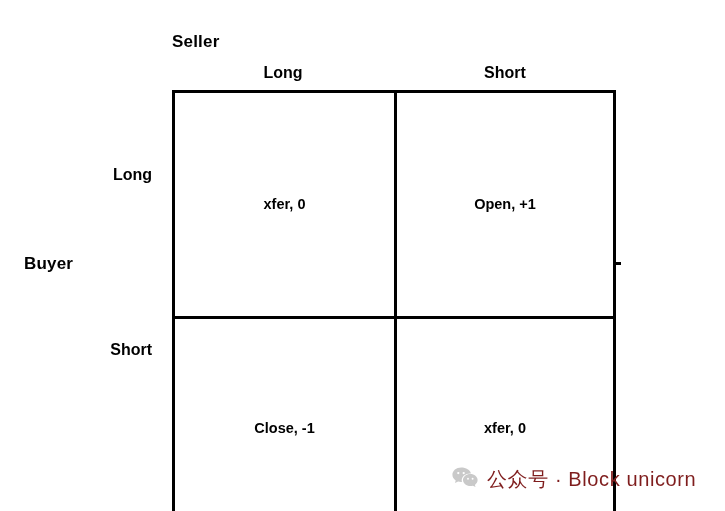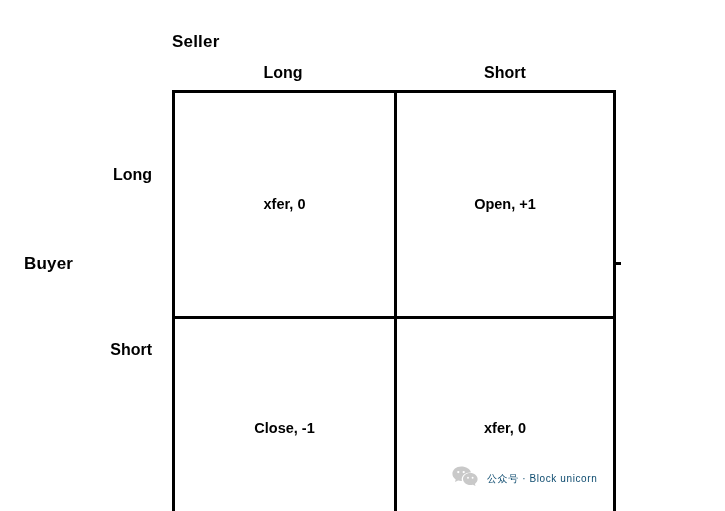--- a/index.html
+++ b/index.html
@@ -110,23 +110,23 @@
     position: absolute;
     left: 452px;
     top: 466px;
     display: flex;
     align-items: center;
     gap: 9px;
     color: #c9c9c9;
   }
   .wm-icon { display: block; }
   .wm-text {
-    font-size: 10px;
+    font-size: 20px;
     letter-spacing: .6px;
-    color: #0c4a6e;
+    color: #7f1d1d;
     white-space: nowrap;
   }
 </style>
 </head>
 <body>
 
 <div id="canvas">
 
   <div class="col-axis-title">Seller</div>
 

